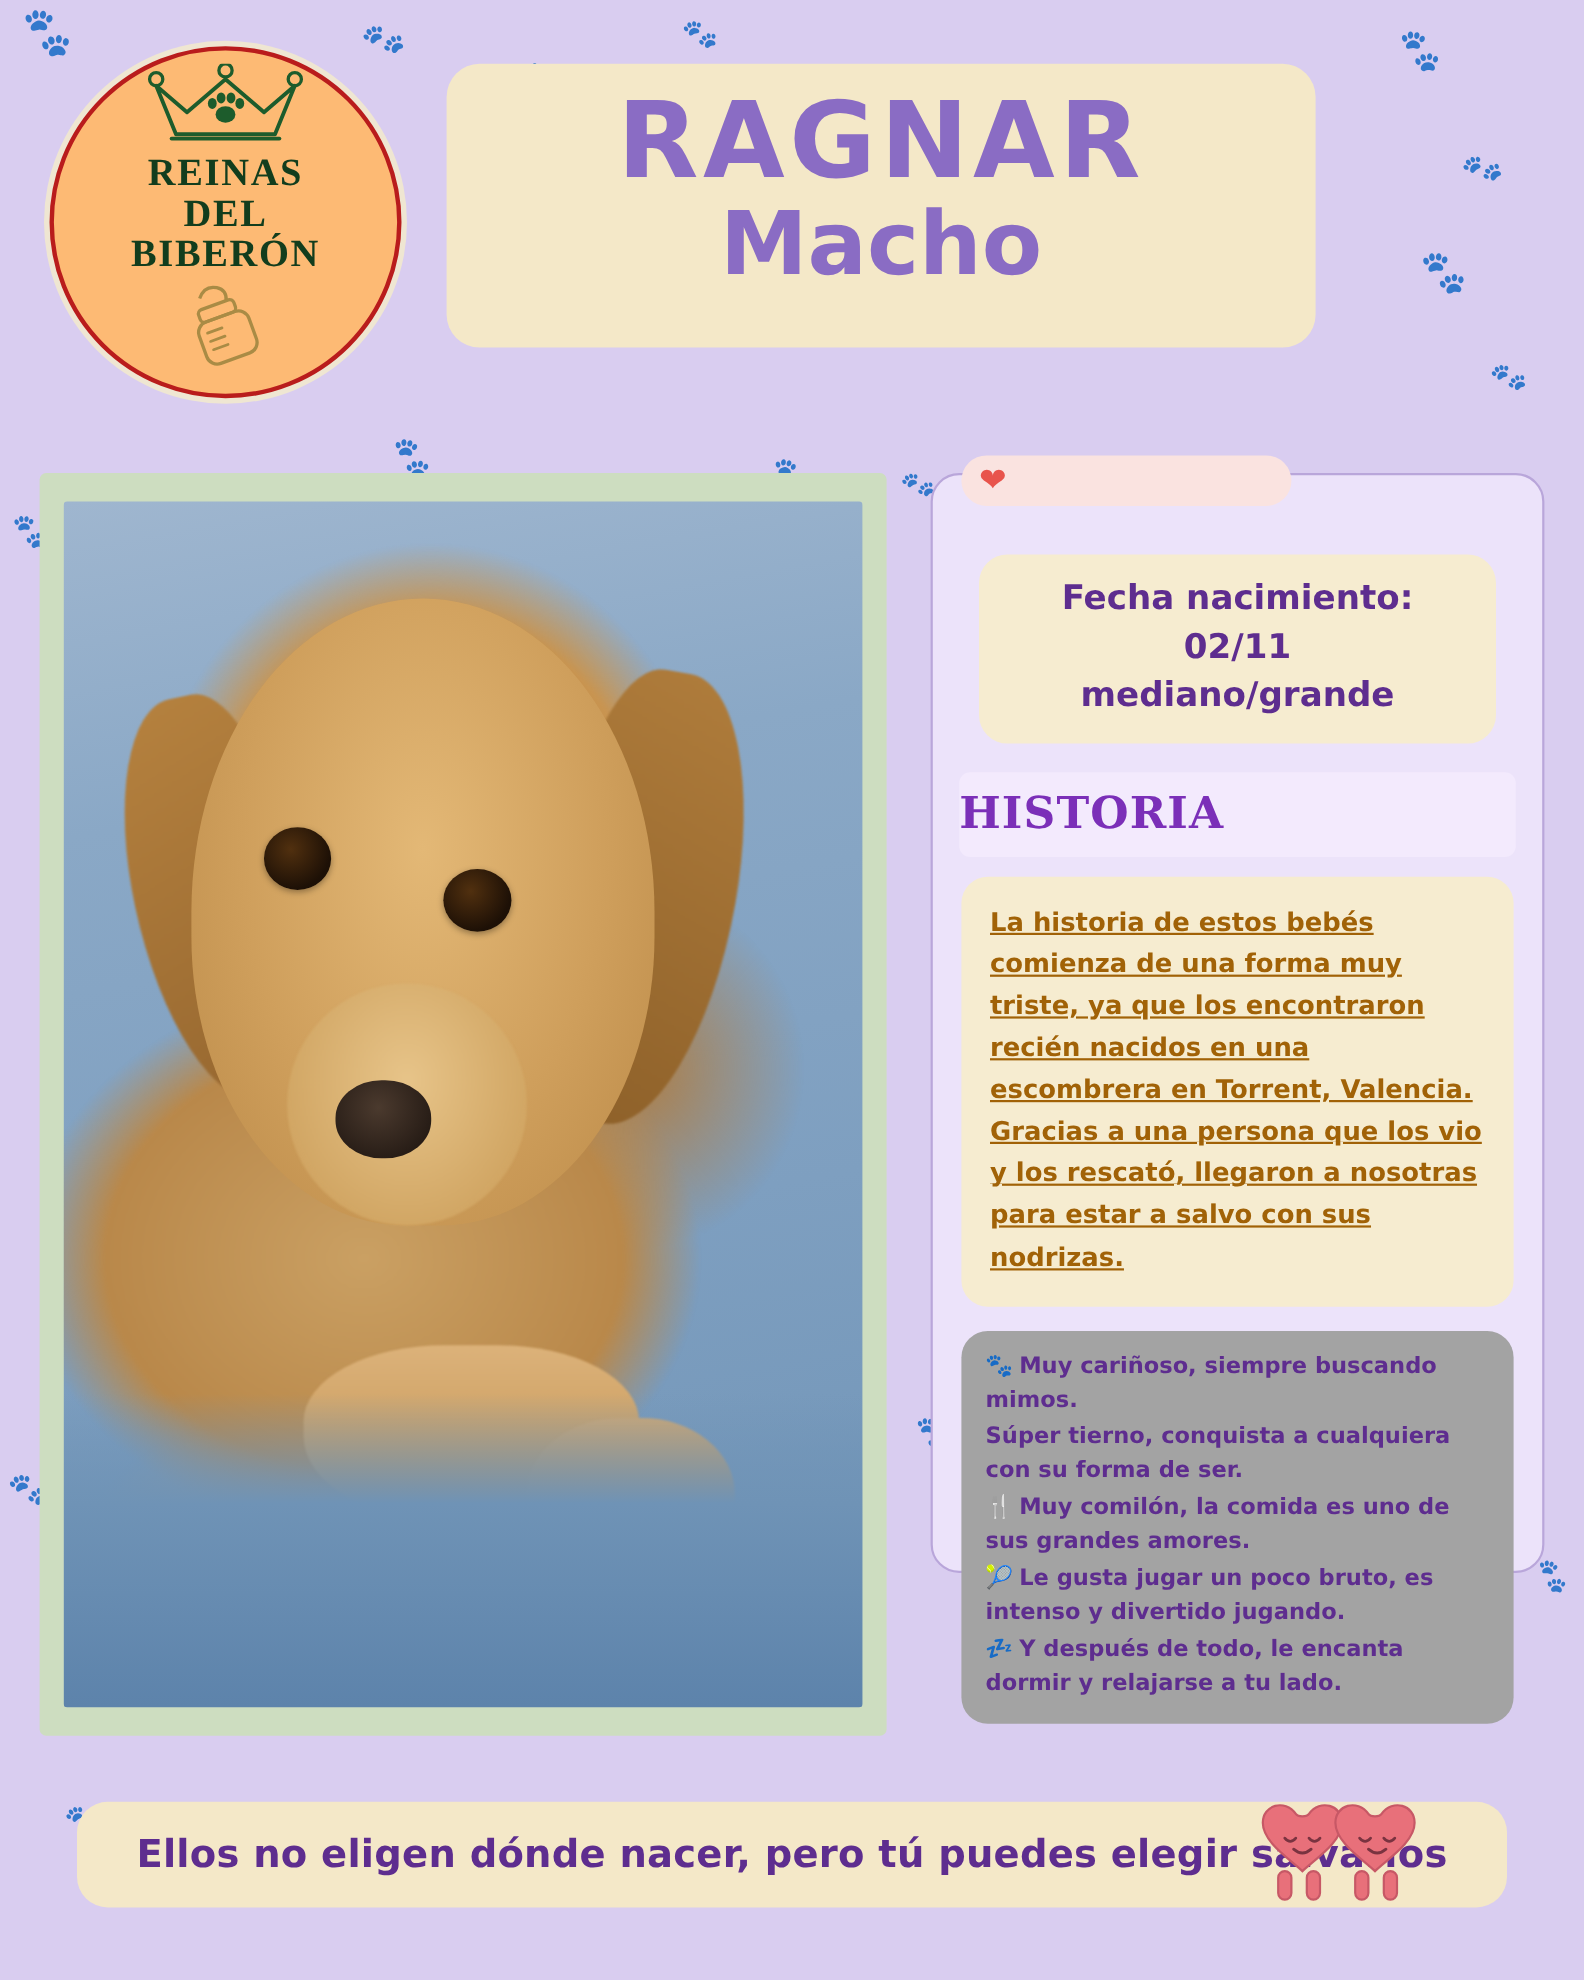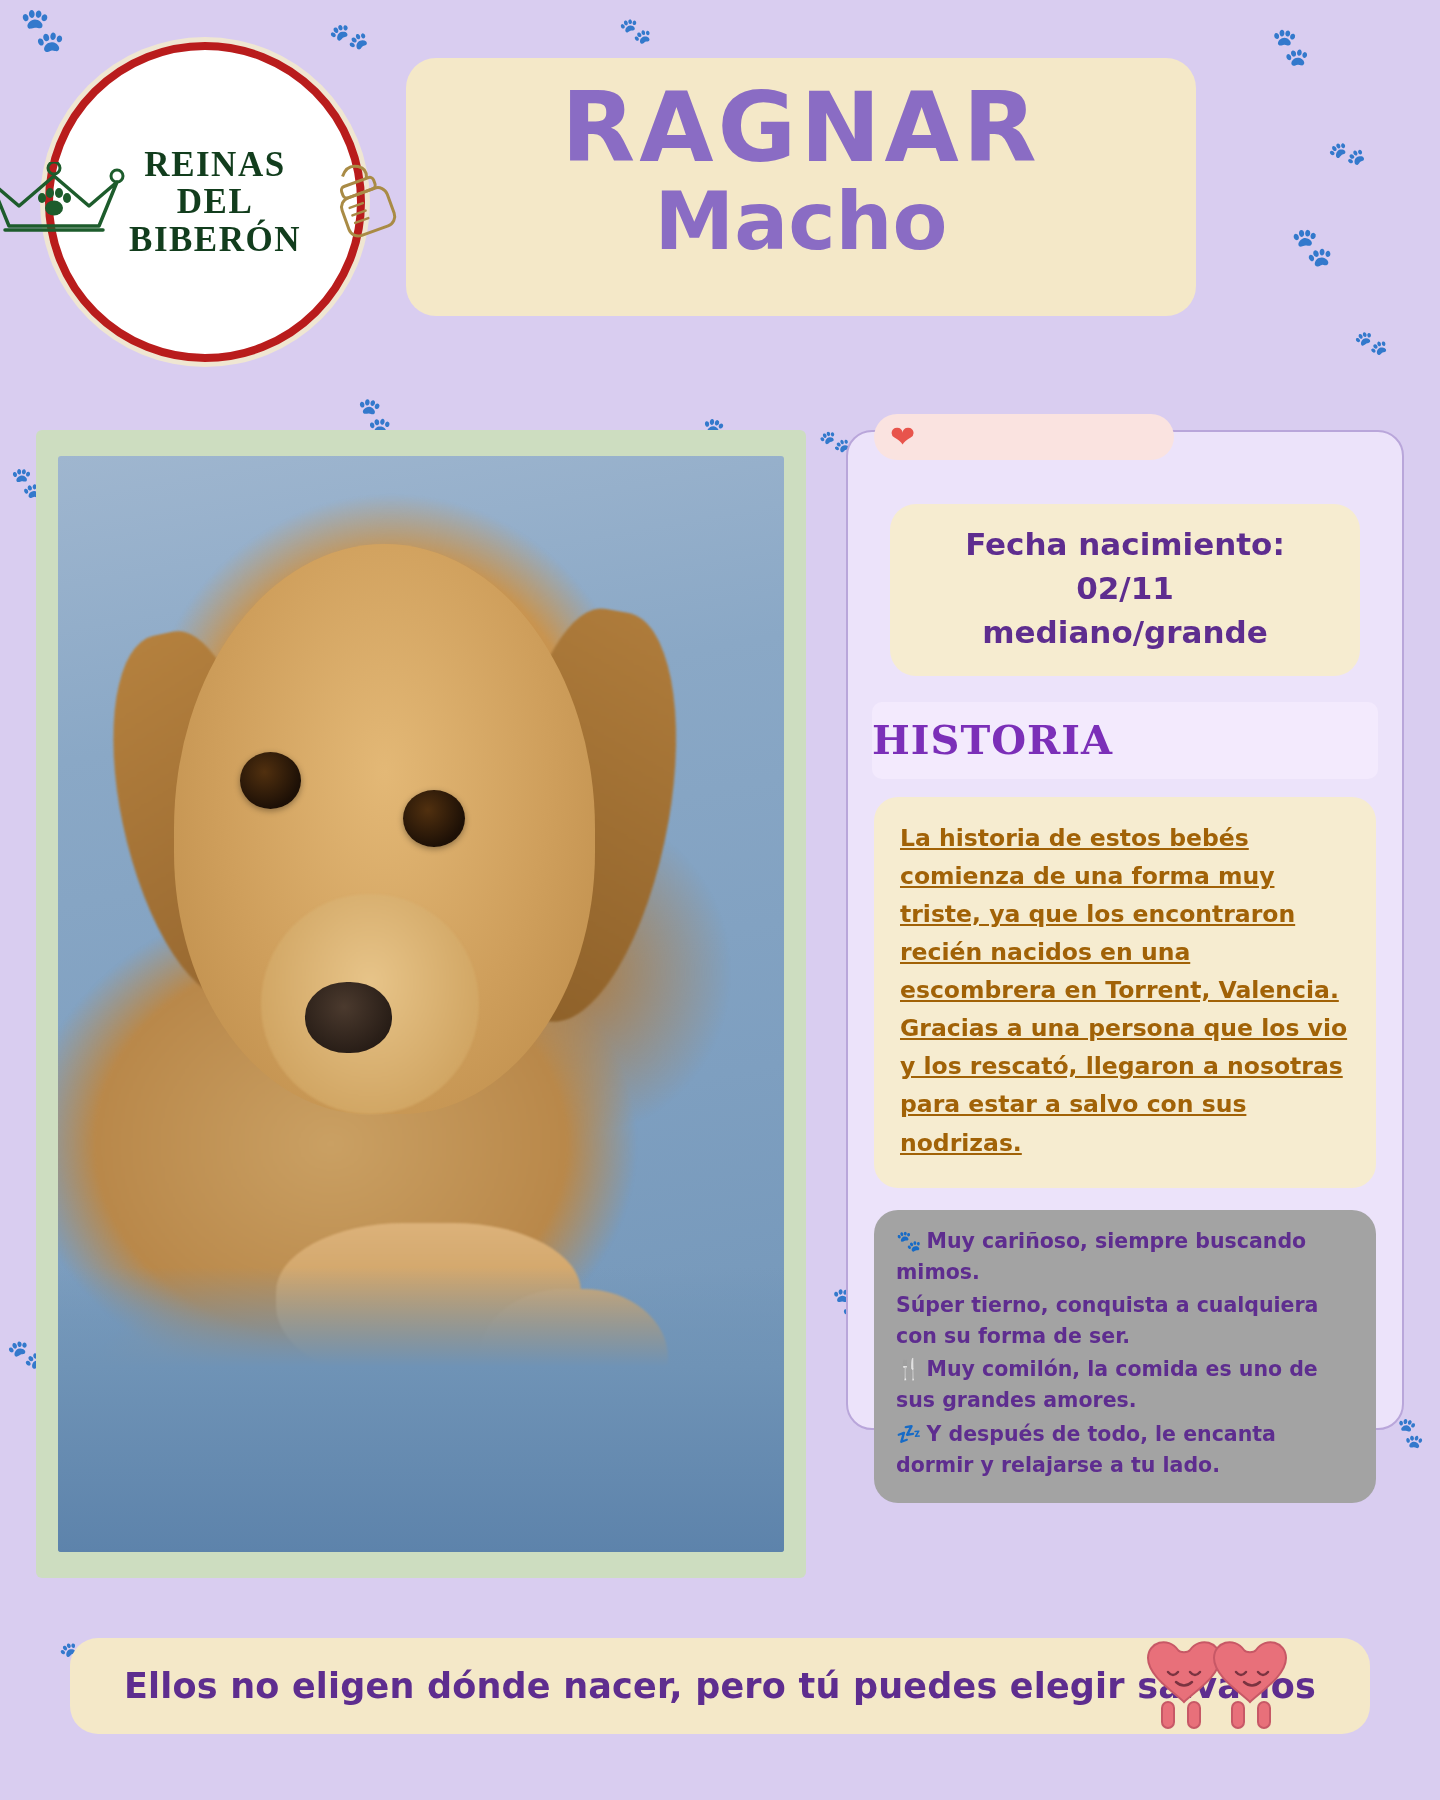--- a/index.html
+++ b/index.html
@@ -47,24 +47,25 @@
     flex: 0 0 330px;
     display: flex;
     align-items: flex-start;
     justify-content: center;
     padding-top: 12px;
   }
   .logo-circle {
     width: 320px;
     height: 320px;
     border-radius: 50%;
-    background: #ffffff;
-    border: 8px solid #b91c1c;
+    background: #fdba74;
+    border: 4px solid #b91c1c;
     box-shadow: 0 0 0 5px #efe6d2;
     display: flex;
+    flex-direction: column;
     align-items: center;
     justify-content: center;
     position: relative;
   }
   .crown-svg { display:block; margin-bottom: 2px; }
   .logo-text {
     text-align: center;
     color: #123d1d;
     font-family: "Liberation Serif", serif;
     font-weight: bold;
@@ -449,20 +450,23 @@
 
       <div class="pers-box">
         <p class="pers-line">
           <span class="ico">🐾</span><span>Muy cariñoso, siempre buscando mimos.</span>
         </p>
         <p class="pers-line">
           <span>Súper tierno, conquista a cualquiera con su forma de ser.</span>
         </p>
         <p class="pers-line">
           <span class="ico">🍴</span><span>Muy comilón, la comida es uno de sus grandes amores.</span>
+        </p>
+        <p class="pers-line">
+          <span class="ico">🎾</span><span>Le gusta jugar un poco bruto, es intenso y divertido jugando.</span>
         </p>
         <p class="pers-line">
           <span class="ico">💤</span><span>Y después de todo, le encanta dormir y relajarse a tu lado.</span>
         </p>
       </div>
 
     </div>
   </div>
 </div>
 

